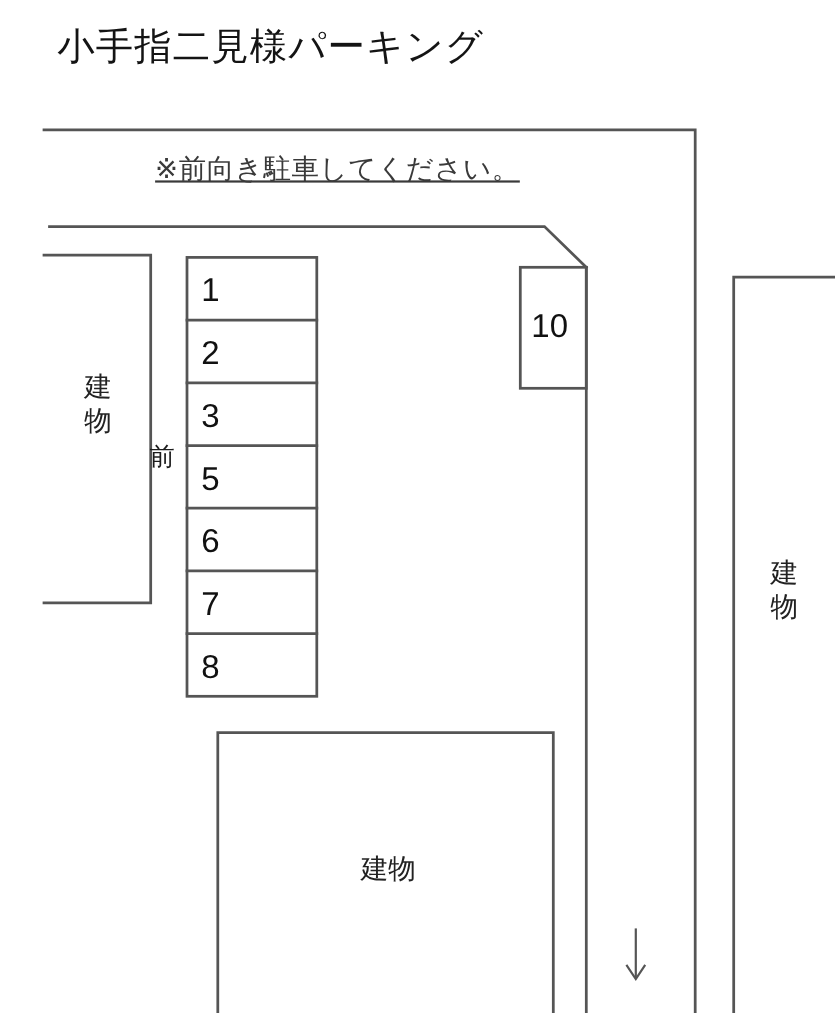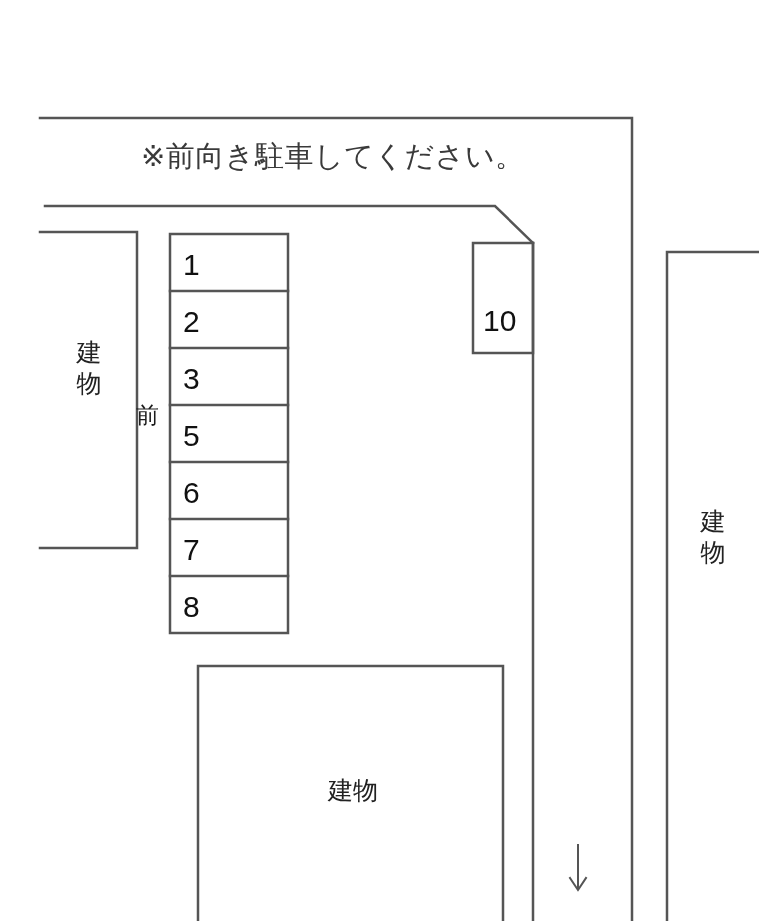--- a/index.html
+++ b/index.html
@@ -33,23 +33,24 @@
   #page-title {
     left: 52px;
     top: 26px;
     font-size: 34px;
     letter-spacing: 1px;
     color: #141414;
   }
   #notice-text {
     left: 141px;
     top: 142px;
-    font-size: 29px;
+    font-size: 25px;
     letter-spacing: 0.5px;
     color: #3a3a3a;
+    text-decoration: underline;
   }
   .stall-num {
     font-size: 30px;
     color: #111111;
   }
   .bldg-label {
     font-size: 25px;
     color: #222222;
     line-height: 1.25;
     text-align: center;
@@ -108,34 +109,35 @@
 
       <rect x="473" y="243" width="60" height="110"></rect>
 
       <g stroke-width="2">
         <path d="M 578 845 L 578 888"></path>
         <path d="M 570 878 L 578 890 L 586 878"></path>
       </g>
     </g>
   </svg>
 
+  <div class="txt" id="page-title">小手指二見様パーキング</div>
 
   <div class="txt" id="notice-text">※前向き駐車してください。</div>
 
   <div class="txt" id="front-label">前</div>
 
   <div class="txt stall-num" style="left:183px; top:250px;">1</div>
   <div class="txt stall-num" style="left:183px; top:307px;">2</div>
   <div class="txt stall-num" style="left:183px; top:364px;">3</div>
   <div class="txt stall-num" style="left:183px; top:421px;">5</div>
   <div class="txt stall-num" style="left:183px; top:478px;">6</div>
   <div class="txt stall-num" style="left:183px; top:535px;">7</div>
   <div class="txt stall-num" style="left:183px; top:592px;">8</div>
 
-  <div class="txt stall-num" style="left:483px; top:282px;margin-top:24px;">10</div>
+  <div class="txt stall-num" style="left:483px; top:282px;">10</div>
 
   <div class="txt bldg-label" id="bldg-left-label">建
 物</div>
   <div class="txt bldg-label" id="bldg-right-label">建
 物</div>
   <div class="txt bldg-label" id="bldg-bottom-label">建物</div>
 
 </div>
 
 </body></html>

